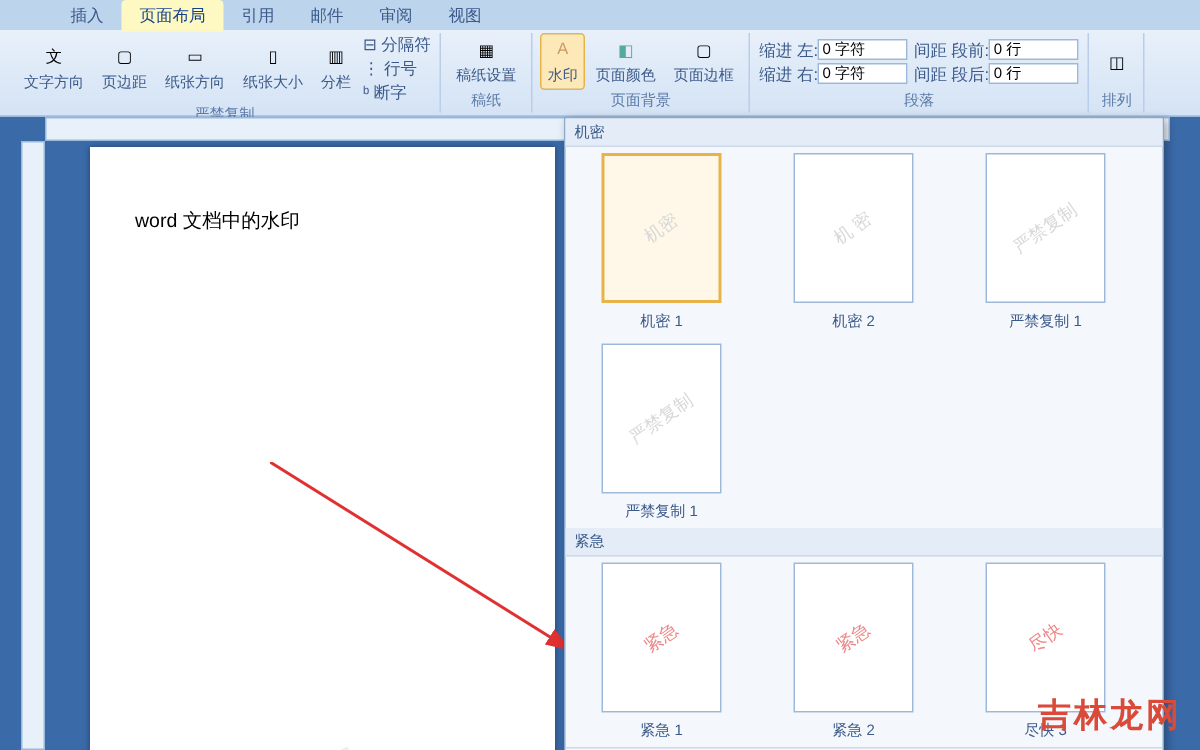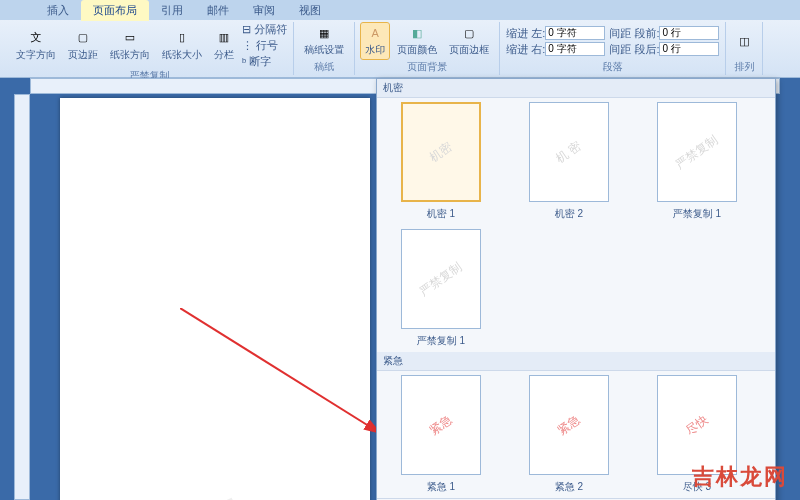--- a/index.html
+++ b/index.html
@@ -154,20 +154,21 @@
         </div>
       </div>
     <div class="group-label">排列</div>
   </div>
 </div>
 
 <div class="workspace">
   <div class="ruler-h"></div>
   <div class="ruler-v"></div>
   <div class="page">
+    <div class="content">word 文档中的水印</div>
     <div class="wm-bg">公司</div>
   </div>
   <svg class="arrow" viewBox="0 0 210 130">
     <defs>
         <marker id="ah" markerWidth="10" markerHeight="10" refX="8" refY="3" orient="auto">
           <path d="M0,0 L0,6 L9,3 z" fill="#e03030"></path>
         </marker>
       </defs>
     <line x1="0" y1="0" x2="200" y2="125" stroke="#e03030" stroke-width="2" marker-end="url(#ah)"></line>
   </svg>

